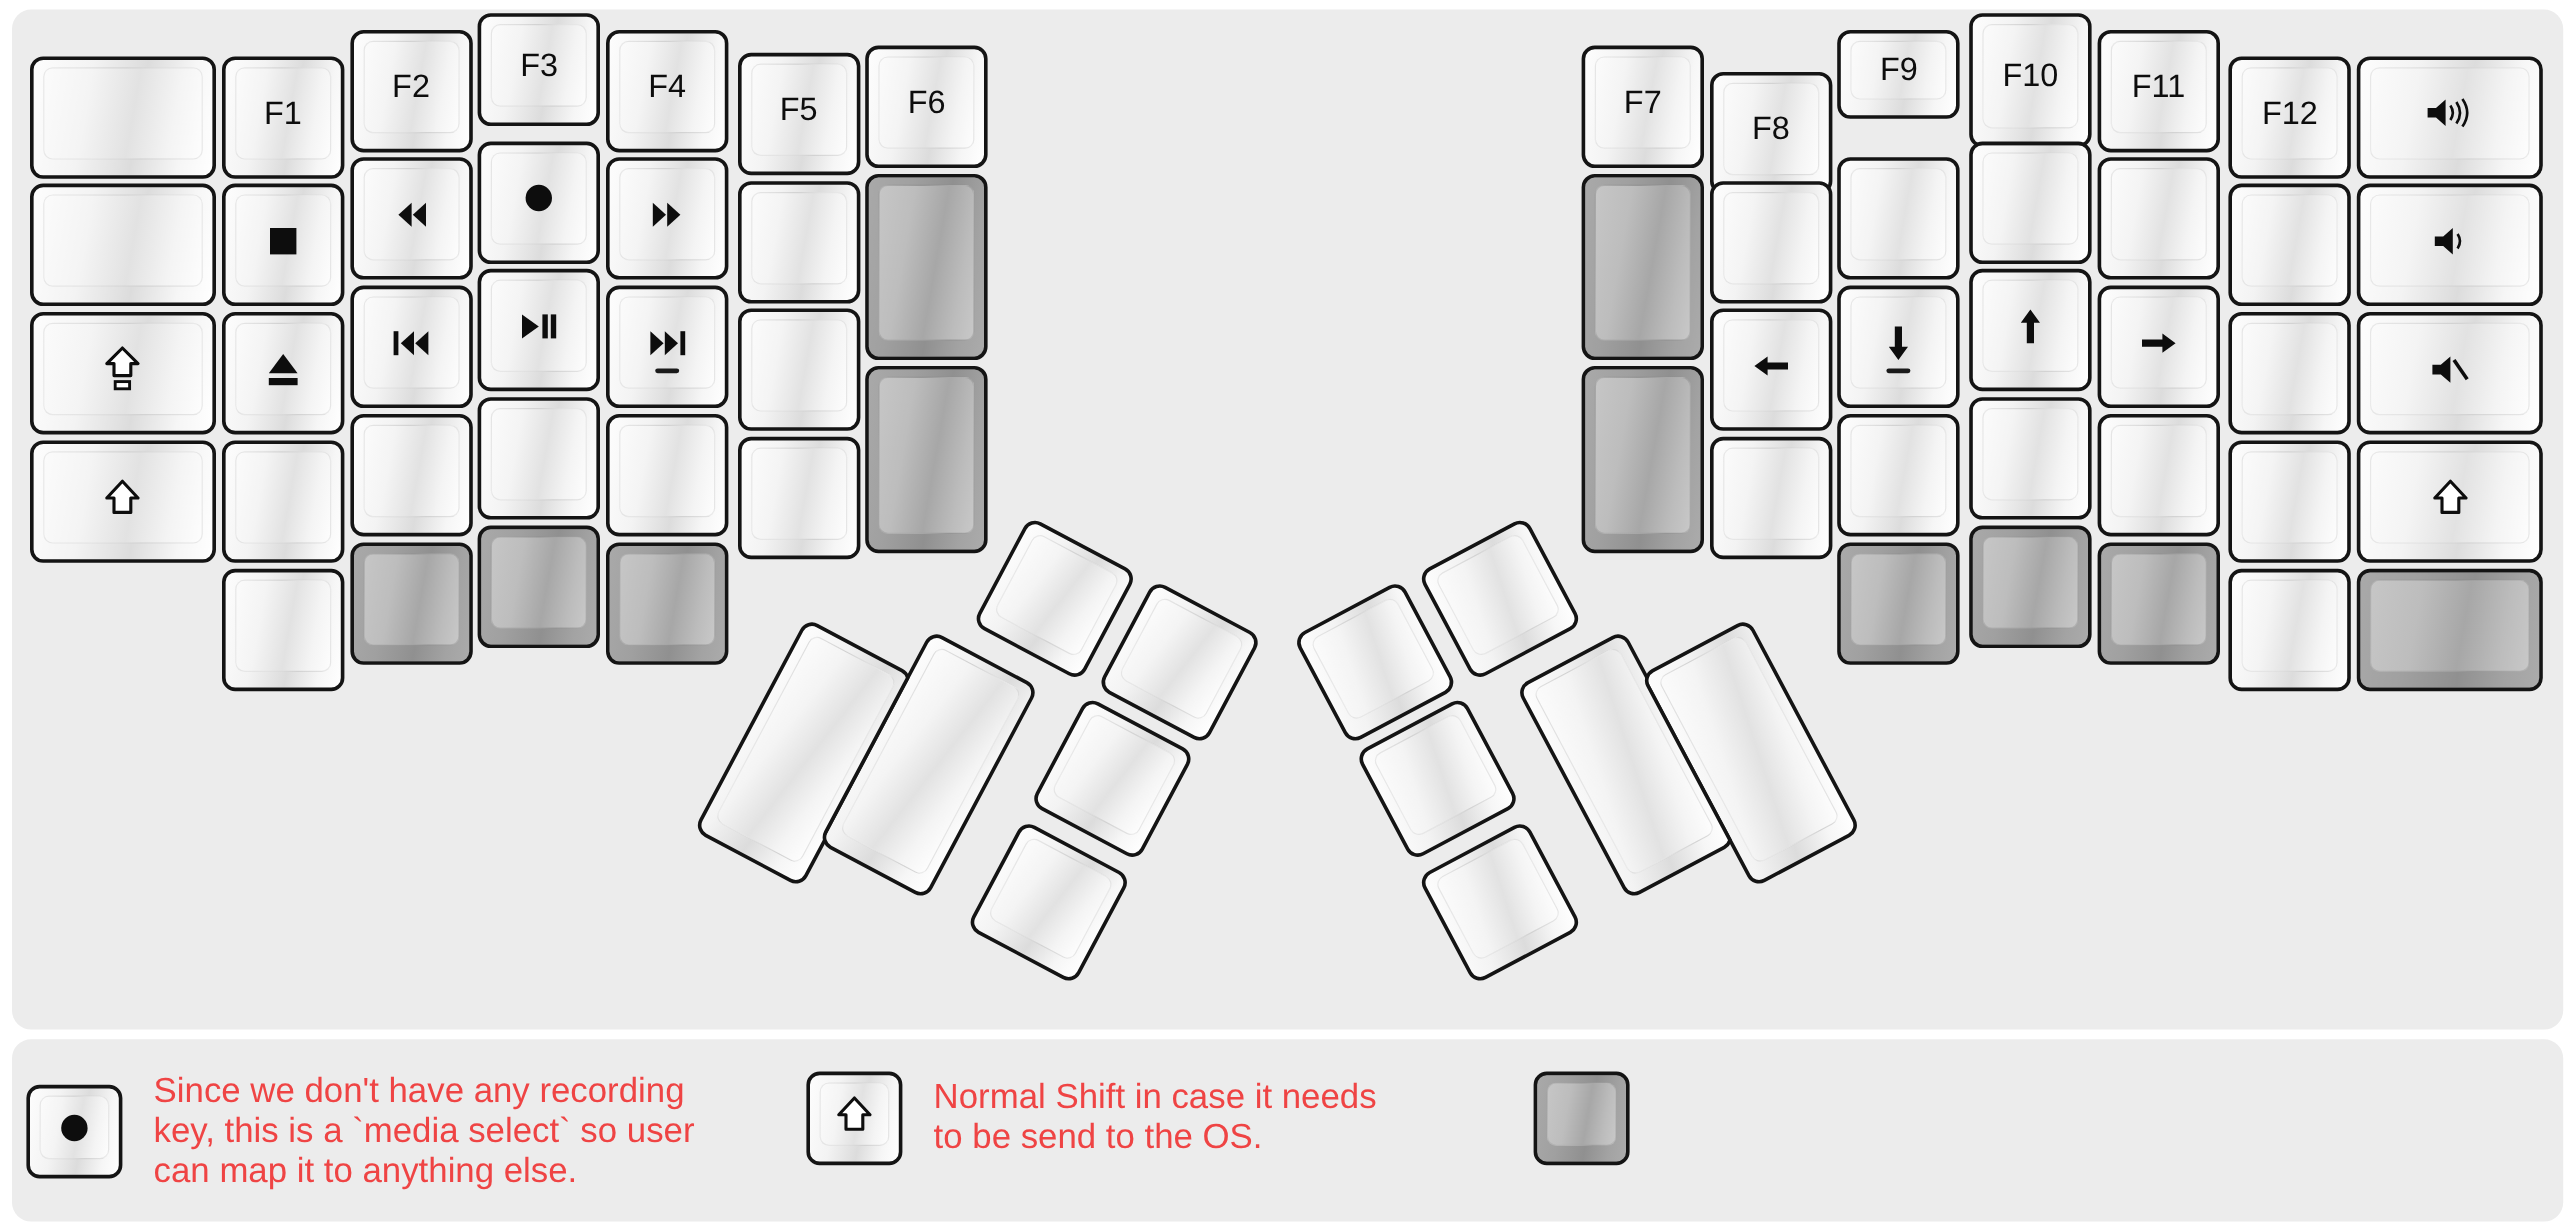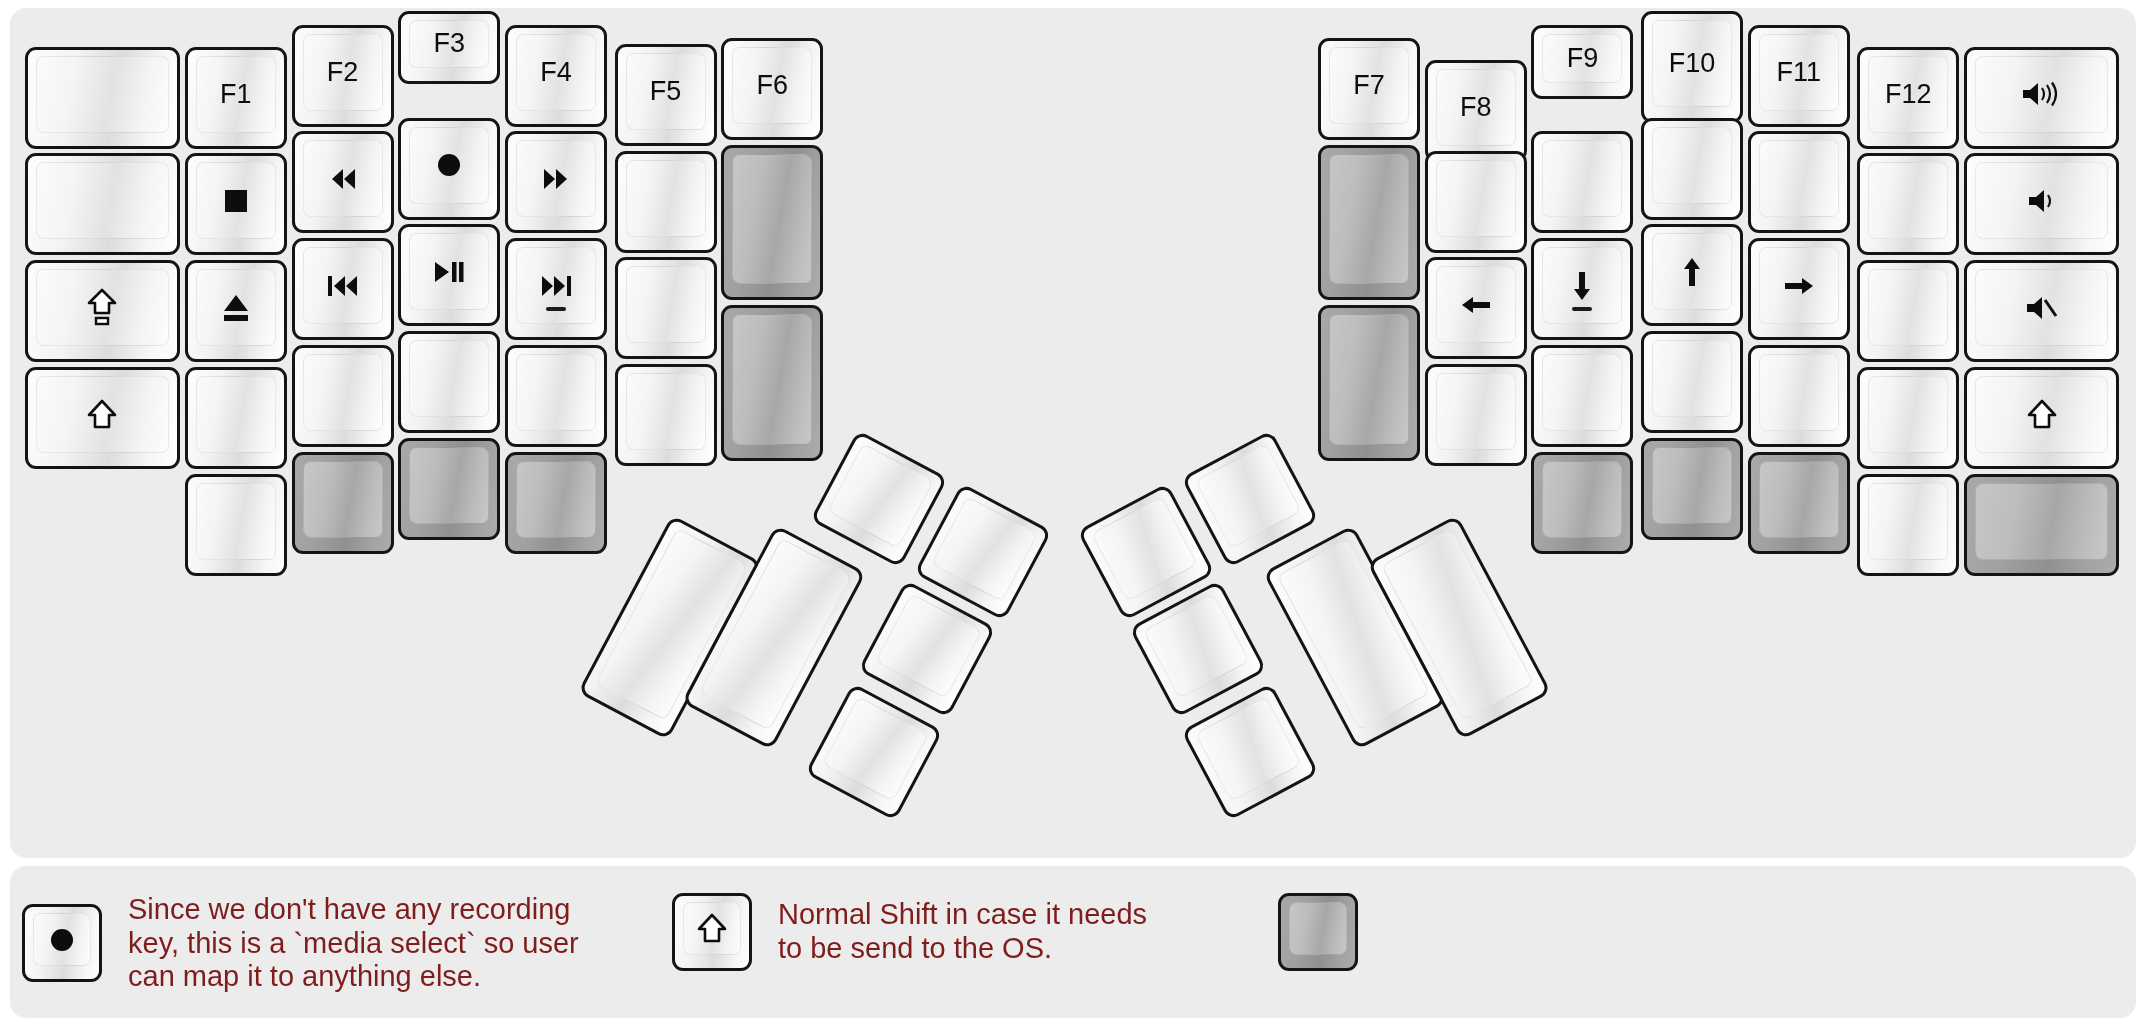--- a/index.html
+++ b/index.html
@@ -116,21 +116,21 @@
     background:linear-gradient(100deg,#c6c6c6 0%,#bdbdbd 30%,#a7a7a7 58%,#bcbcbc 82%,#c8c8c8 100%);
   }
   .legend-key .lbl{
     position:absolute;left:0;right:0;top:6px;bottom:13px;
     display:flex;align-items:center;justify-content:center;
   }
   .legend-text{
     margin-left:26px;
     font-size:29px;
     line-height:1.16;
-    color:#7f1d1d;
+    color:#ef4444;
     white-space:pre-line;
   }
 </style>
 </head>
 <body>
 
 <div id="stage">
 
   <div id="panel"></div>
 
@@ -214,21 +214,21 @@
         </div>
       </div>
       <div class="key" style="left: 291.517px; top: 344.893px; width: 102.015px; height: 102.015px;">
         <div class="top"></div>
         <div class="lbl glyph"></div>
       </div>
       <div class="key trans" style="left: 291.517px; top: 451.645px; width: 102.015px; height: 102.015px;">
         <div class="top"></div>
         <div class="lbl glyph"></div>
       </div>
-      <div class="key" style="left: 398.269px; top: 10.949px; width: 102.015px; height: 73px;">
+      <div class="key" style="left: 398.269px; top: 10.949px; width: 102.015px; height: 94px;">
         <div class="top"></div>
         <div class="lbl">F3</div>
       </div>
       <div class="key" style="left: 398.269px; top: 117.702px; width: 102.015px; height: 102.015px;">
         <div class="top"></div>
         <div class="lbl glyph">
           <svg class="gsvg" width="28" height="28" viewBox="0 0 28 28" fill="#0d0d0d">
             <circle cx="14" cy="14" r="11"></circle>
           </svg>
         </div>

